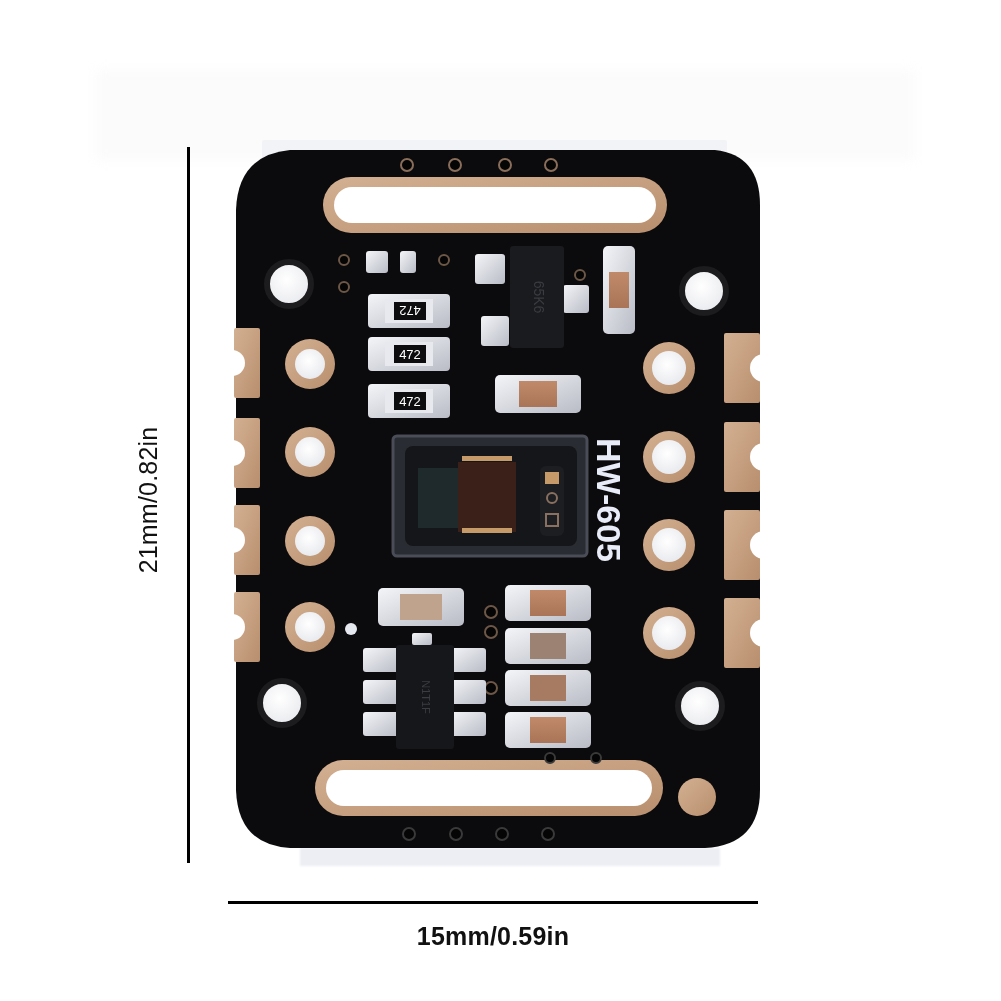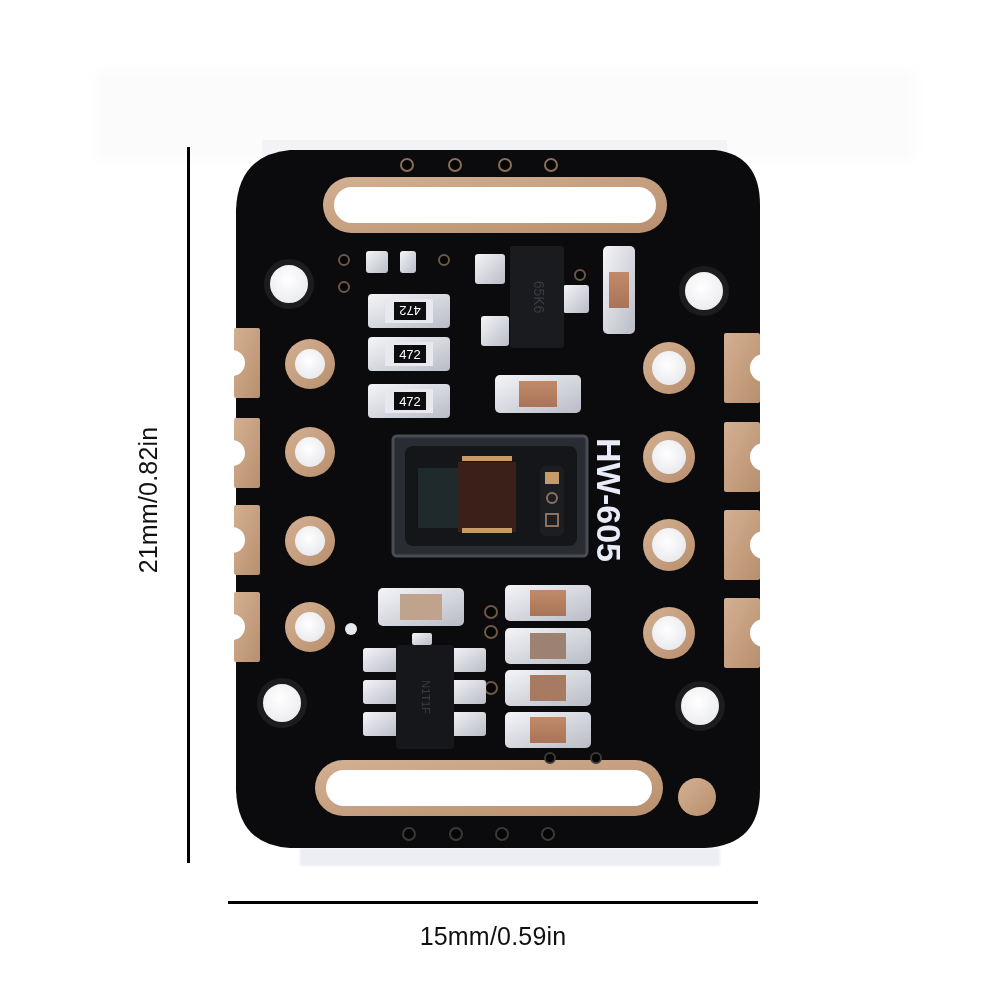--- a/index.html
+++ b/index.html
@@ -2,21 +2,21 @@
 <html><head>
 <meta charset="utf-8">
 <style>
   html, body { margin:0; padding:0; background:#ffffff; }
   body { width:1001px; height:1001px; position:relative; overflow:hidden; font-family:"Liberation Sans", sans-serif; }
   .abs { position:absolute; }
   .dim-line-v { left:187px; top:147px; width:3px; height:716px; background:#000; }
   .dim-line-h { left:228px; top:901px; width:530px; height:3px; background:#000; }
   .dim-label { color:#111; font-size:25px; letter-spacing:0.2px; white-space:nowrap; }
   .dim-label-v { left:148px; top:500px; transform:translate(-50%,-50%) rotate(-90deg); transform-origin:center; }
-  .dim-label-h { left:493px; top:936px; transform:translate(-50%,-50%); }
+  .dim-label-h { left:493px; top:936px; transform:translate(-50%,-50%);font-weight:bold; }
   .backdrop { left:95px; top:70px; width:820px; height:90px; background:#fbfbfc; filter:blur(6px); }
   .strip-top { left:262px; top:140px; width:465px; height:32px; background:#f2f3f6; border-radius:2px; }
   .strip-bot { left:300px; top:848px; width:420px; height:18px; background:#eceef3; filter:blur(1px); }
   svg { position:absolute; left:0; top:0; }
 </style>
 </head>
 <body>
 
 <div class="abs backdrop"></div>
 <div class="abs strip-top"></div>

